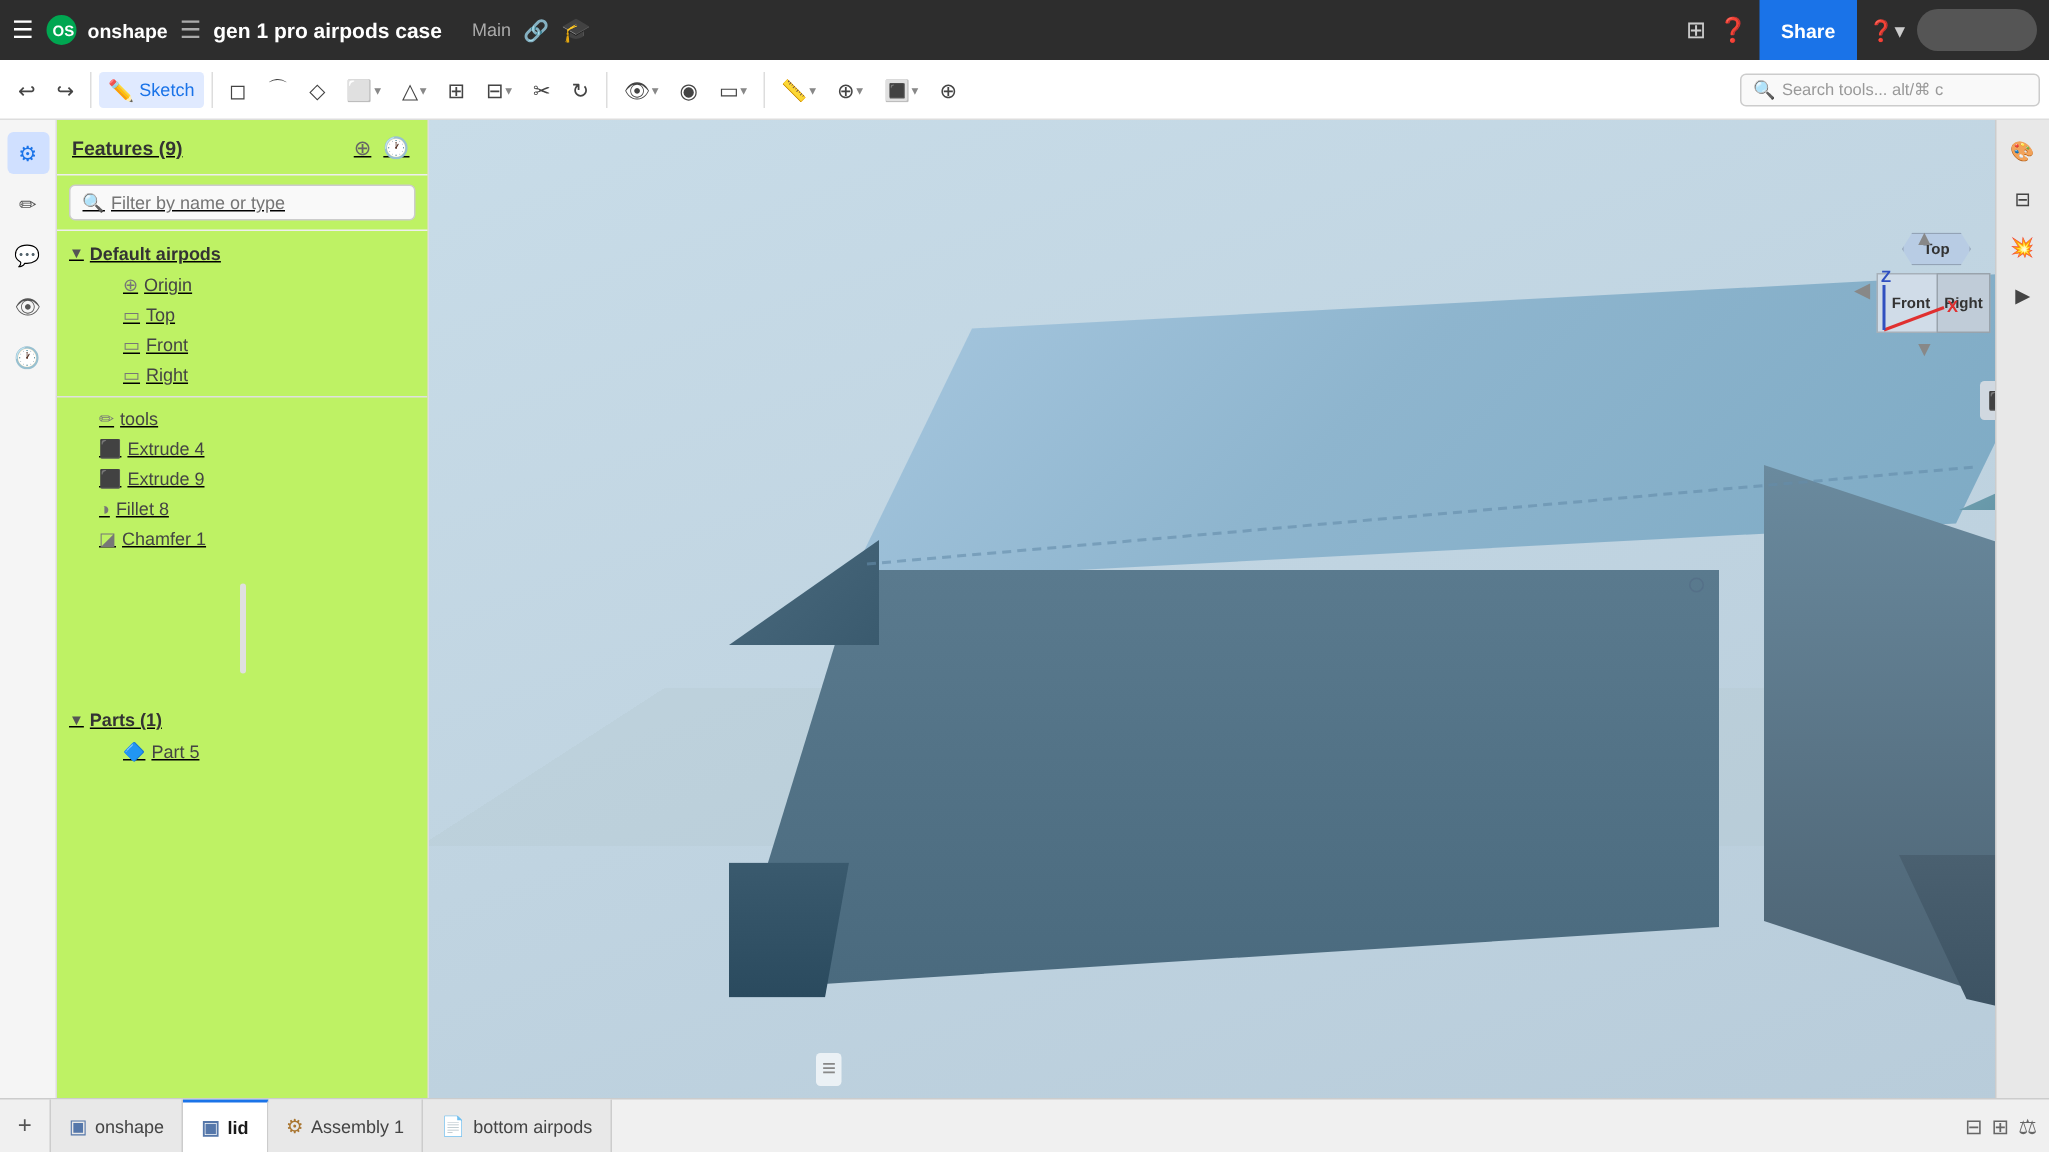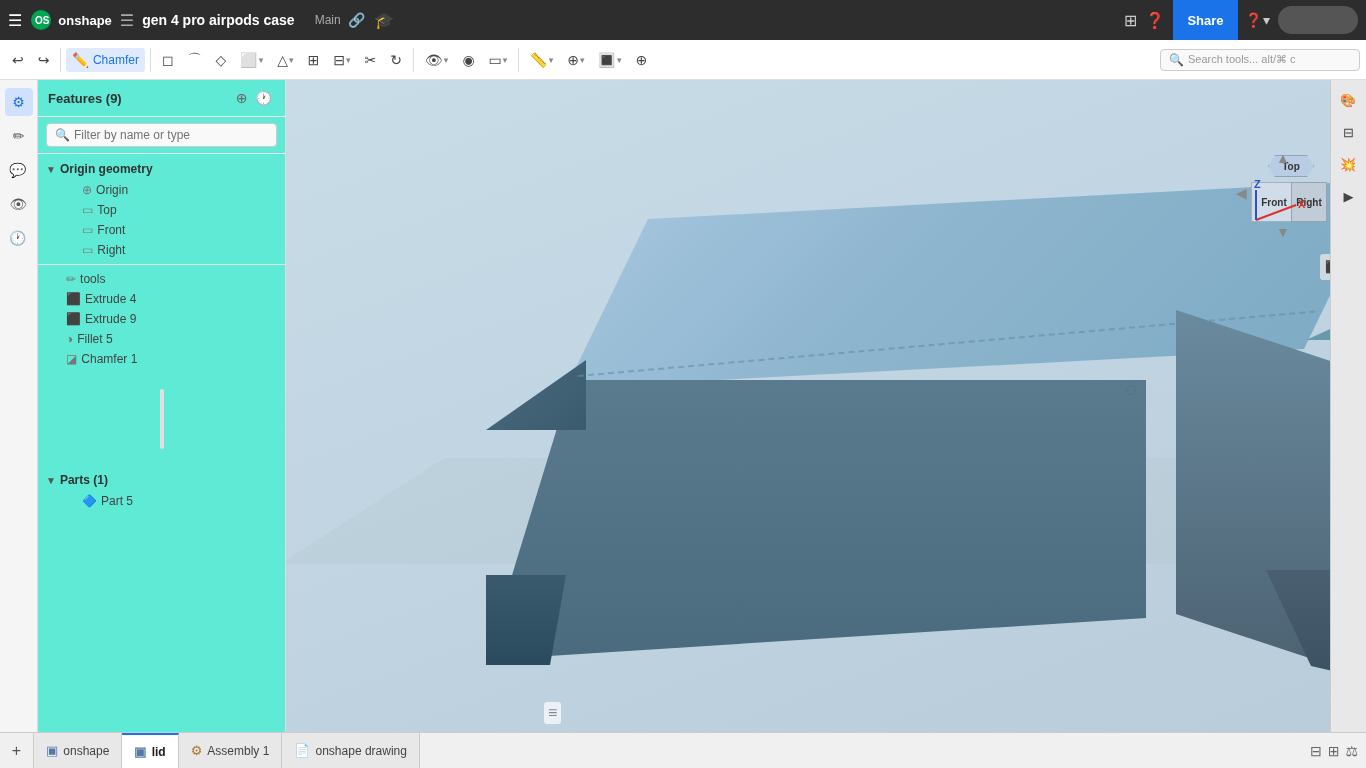--- a/index.html
+++ b/index.html
@@ -106,25 +106,26 @@
       border-radius: 4px;
       cursor: pointer;
       color: #555;
       font-size: 14px;
     }
     .icon-btn.active { background: #d0e0ff; color: #1a73e8; }
 
     
     #side-panel {
       width: 248px;
-      background: #5eead4;
+      background: #bef264;
       border-right: 1px solid #ddd;
       display: flex;
       flex-direction: column;
       flex-shrink: 0;
+      text-decoration: underline;
     }
 
     .panel-header {
       display: flex;
       align-items: center;
       justify-content: space-between;
       padding: 8px 10px;
       border-bottom: 1px solid #eee;
     }
     .panel-title { font-size: 13px; font-weight: 600; color: #333; }
@@ -424,21 +425,21 @@
 <div id="topbar">
   <span class="hamburger">☰</span>
   <div class="logo">
     <svg viewBox="0 0 22 22" fill="none">
       <circle cx="11" cy="11" r="10" fill="#00a651"></circle>
       <text x="5" y="15" font-size="10" fill="white" font-weight="bold">OS</text>
     </svg>
     <span>onshape</span>
   </div>
   <span style="color:#aaa; font-size:16px;">☰</span>
-  <span class="doc-title">gen 4 pro airpods case</span>
+  <span class="doc-title">gen 1 pro airpods case</span>
   <span class="branch-label">Main</span>
   <span class="link-icon">🔗</span>
   <span class="grad-icon">🎓</span>
   <div class="spacer"></div>
   <span class="grid-icon">⊞</span>
   <span class="help-icon" style="font-size:16px; color:#ccc;">❓</span>
   <button class="share-btn">Share</button>
   <span class="help-btn">❓▾</span>
   <div class="user-avatar"></div>
 </div>
@@ -446,21 +447,21 @@
 <div id="toolbar">
   <button class="tb-btn">
       <span class="icon">↩</span>
     </button>
   <button class="tb-btn">
       <span class="icon">↪</span>
     </button>
   <div class="tb-separator"></div>
   <button class="tb-btn active">
     <span class="icon">✏️</span>
-    <span>Chamfer</span>
+    <span>Sketch</span>
   </button>
   <div class="tb-separator"></div>
   <button class="tb-btn">
       <span class="icon">◻</span>
     </button>
   <button class="tb-btn">
       <span class="icon">⌒</span>
     </button>
   <button class="tb-btn">
       <span class="icon">◇</span>
@@ -544,21 +545,21 @@
       <div class="filter-input-wrap">
         <span class="filter-icon">🔍</span>
         <input type="text" placeholder="Filter by name or type" style="">
       </div>
     </div>
 
     <div class="tree-area">
 
       <div class="tree-section-header">
         <span class="arrow">▼</span>
-        <span>Origin geometry</span>
+        <span>Default airpods</span>
       </div>
       <div class="tree-item sub">
         <span class="item-icon">⊕</span>
         <span>Origin</span>
       </div>
       <div class="tree-item sub">
         <span class="item-icon">▭</span>
         <span>Top</span>
       </div>
       <div class="tree-item sub">
@@ -579,21 +580,21 @@
       <div class="tree-item">
         <span class="item-icon">⬛</span>
         <span>Extrude 4</span>
       </div>
       <div class="tree-item">
         <span class="item-icon">⬛</span>
         <span>Extrude 9</span>
       </div>
       <div class="tree-item">
         <span class="item-icon">◑</span>
-        <span>Fillet 5</span>
+        <span>Fillet 8</span>
       </div>
       <div class="tree-item">
         <span class="item-icon">◪</span>
         <span>Chamfer 1</span>
       </div>
 
       <div style="height:20px;"></div>
       <div class="panel-scrollbar"></div>
       <div style="height:20px;"></div>
 
@@ -681,21 +682,21 @@
     <span>lid</span>
   </div>
 
   <div class="tab">
     <span class="tab-icon asm">⚙</span>
     <span>Assembly 1</span>
   </div>
 
   <div class="tab">
     <span class="tab-icon dwg">📄</span>
-    <span>onshape drawing</span>
+    <span>bottom airpods</span>
   </div>
 
   <div class="tab-spacer"></div>
   <div class="bottom-right-icons">
     <span class="br-icon">⊟</span>
     <span class="br-icon">⊞</span>
     <span class="br-icon">⚖</span>
   </div>
 </div>
 

